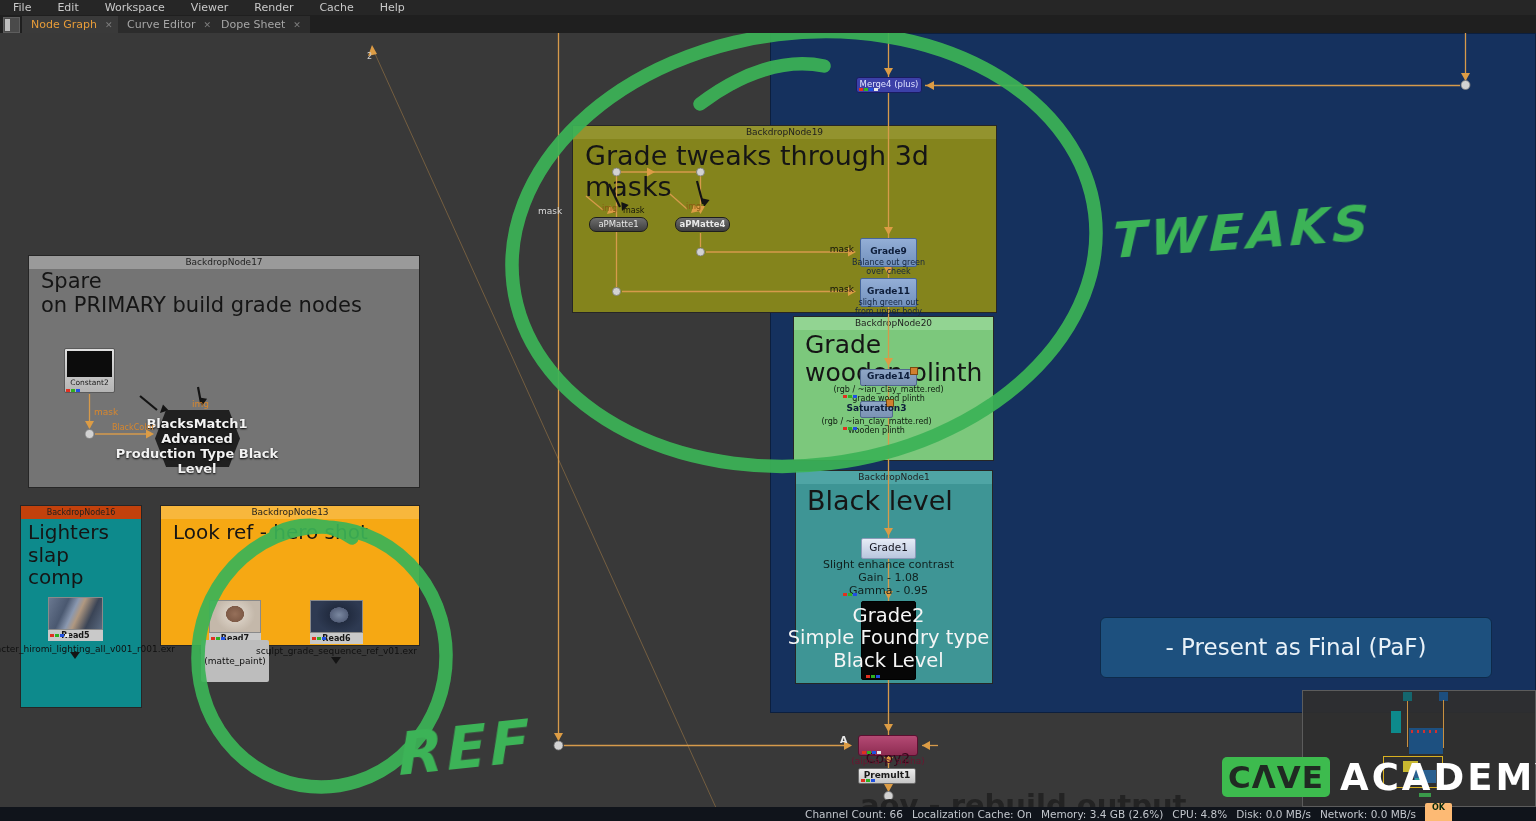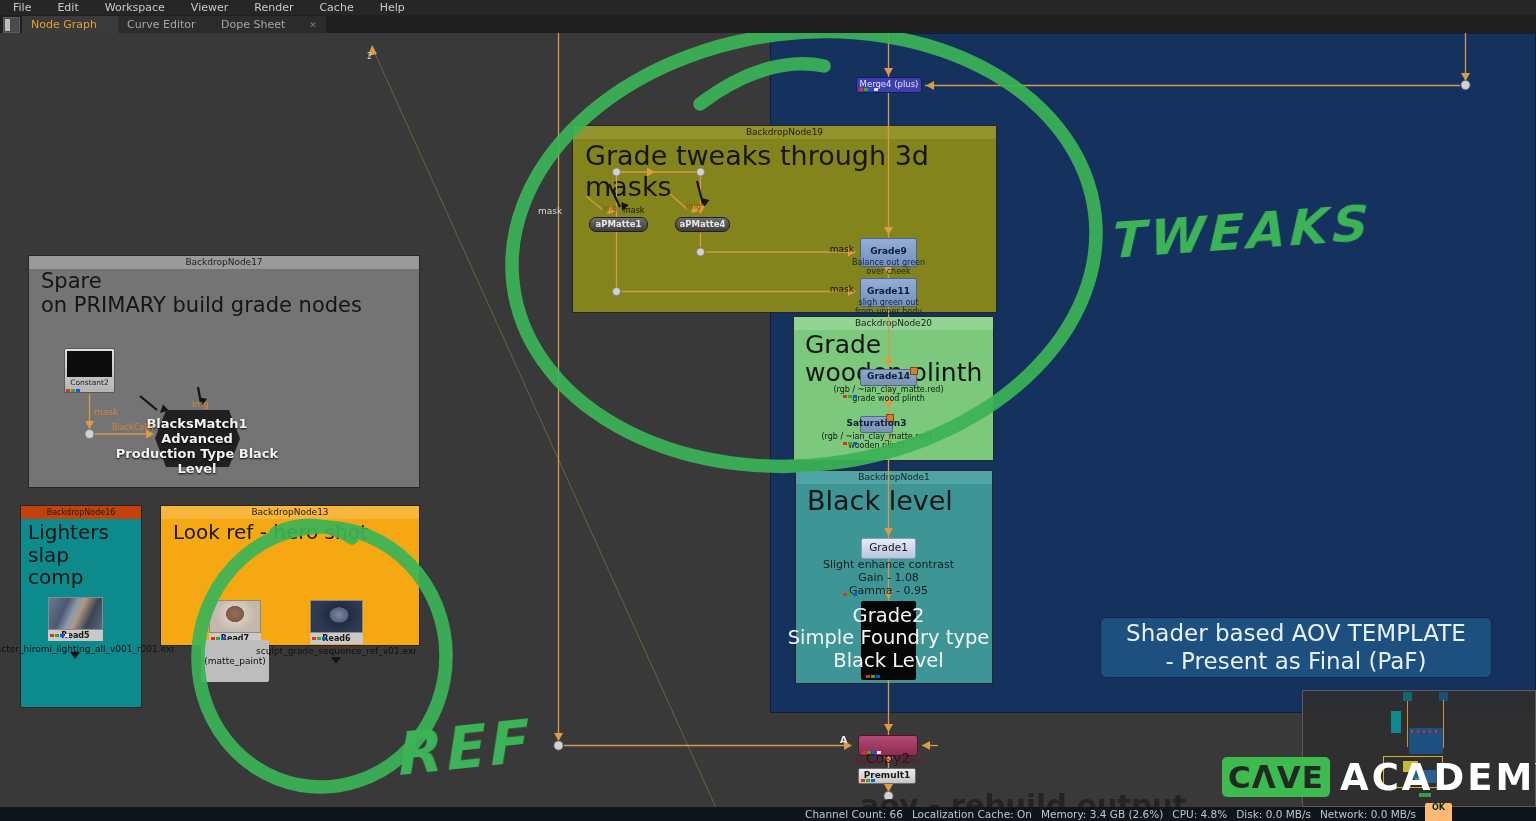--- a/index.html
+++ b/index.html
@@ -7,21 +7,21 @@
   .abs{position:absolute}
   .pre{white-space:pre-line}
   #stage{position:relative;width:1536px;height:821px;background:#393939;overflow:hidden}
   
   #menubar{left:0;top:0;width:1536px;height:15px;background:#262626;color:#c9c9c9;font-size:11px;
     display:flex;align-items:center;gap:0;z-index:40}
   #menubar span{padding:0 13px;cursor:default}
   #tabbar{left:0;top:15px;width:1536px;height:18px;background:#1f1f1f;z-index:40}
   .paneicon{left:3px;top:2px;width:15px;height:14px;background:#4a4a4a;border:1px solid #5d5d5d}
   .paneicon i{position:absolute;left:1px;top:1px;width:5px;height:12px;background:#bdbdbd;display:block}
-  .tab{position:absolute;top:1px;height:17px;display:flex;align-items:center;gap:24px;font-size:11px;
+  .tab{position:absolute;top:1px;height:17px;display:flex;align-items:center;gap:8px;font-size:11px;
     padding:0 9px;background:#2c2c2c;color:#a5a5a5}
   .tab.active{background:#3a3a3a;color:#e79c39}
   .tab .x{color:#7e7e7e;font-size:9px}
   
   .bd{position:absolute;border:1px solid #262626;box-sizing:border-box}
   .bd-name{position:absolute;left:0;top:0;width:100%;height:13px;font-size:9px;text-align:center;
     line-height:13px;color:#1e1e1e}
   .bd-title{position:absolute;color:#151515;line-height:1.13}
   
   .nd{position:absolute;box-sizing:border-box}
@@ -183,21 +183,21 @@
     <span class="chan" style="left:3px;bottom:2px">
       <i class="r"></i>
         <i class="g"></i>
         <i class="b"></i>
         <i class="w"></i>
       </span>
   </div>
 
   <div class="nd pill" style="left:589px;top:217px;width:59px;height:15px">
     <div class="box"></div>
-    <div class="nt" style="top:2px;width:70px;font-size:8.5px;font-weight:bold;color:#e8e8e8">aPMatte1</div>
+    <div class="nt" style="top:2px;width:70px;font-size:8.5px;font-weight:normal;color:#e8e8e8">aPMatte1</div>
   </div>
   <div class="nd pill" style="left:675px;top:217px;width:55px;height:15px">
     <div class="box"></div>
     <div class="nt" style="top:2px;width:70px;font-size:8.5px;font-weight:bold;color:#e8e8e8">aPMatte4</div>
   </div>
 
   <div class="nd blue" style="left:860px;top:238px;width:57px;height:29px">
     <div class="box"></div>
     <div class="nt" style="top:1px;width:120px">
       <b style="font-size:9px;color:#0d1d3a">Grade9</b>
@@ -219,21 +219,21 @@
     <span style="position:absolute;right:-1px;top:-2px;width:6px;height:6px;background:#d08030;border:1px solid #7a4a10"></span>
     <div class="nt" style="top:2px;width:80px;font-size:9px;font-weight:bold;color:#0d1d3a">Grade14</div>
     <div class="nt cap pre" style="top:16px;width:140px;font-size:8px;color:#101c10">(rgb / ~ian_clay_matte.red)
 grade wood plinth</div>
     <span class="chan" style="left:-17px;top:26px">
       <i class="r"></i>
         <i class="g"></i>
         <i class="b"></i>
       </span>
   </div>
-  <div class="nd blue2" style="left:860px;top:416px;width:33px;height:17px">
+  <div class="nd blue2" style="left:860px;top:401px;width:33px;height:17px">
     <div class="box"></div>
     <span style="position:absolute;right:-1px;top:-2px;width:6px;height:6px;background:#d08030;border:1px solid #7a4a10"></span>
     <div class="nt" style="top:2px;width:80px;font-size:9px;font-weight:bold;color:#0d1d3a">Saturation3</div>
     <div class="nt cap pre" style="top:16px;width:140px;font-size:8px;color:#101c10">(rgb / ~ian_clay_matte.red)
 wooden plinth</div>
     <span class="chan" style="left:-17px;top:26px">
       <i class="r"></i>
         <i class="g"></i>
         <i class="b"></i>
       </span>
@@ -342,21 +342,20 @@
   <div class="wlabel" style="left:686px;top:202px;font-size:8px;color:#8a5a14">img</div>
   <div class="wlabel" style="left:816px;top:244px;width:38px;text-align:right;color:#12120a">mask</div>
   <div class="wlabel" style="left:816px;top:284px;width:38px;text-align:right;color:#12120a">mask</div>
   <div class="wlabel" style="left:94px;top:407px;color:#d7872e">mask</div>
   <div class="wlabel" style="left:192px;top:399px;color:#d7872e">img</div>
   <div class="wlabel" style="left:112px;top:423px;font-size:8px;color:#d7872e">BlackColor</div>
   <div class="wlabel" style="left:840px;top:734px;font-size:9.5px;font-weight:bold;color:#e8e8e8">A</div>
   <div class="wlabel" style="left:367px;top:52px;font-size:8px;color:#cfcfcf">2</div>
 
   <div style="position:absolute;left:1100px;top:617px;width:390px;height:59px;background:#1d507e;border:1px solid #0e2a4a;border-radius:6px;display:flex;flex-direction:column;align-items:center;justify-content:center;color:#e8f1f8;font-size:23px;line-height:1.2">
-    <div>Shader based AOV TEMPLATE</div>
     <div>- Present as Final  (PaF)</div>
   </div>
 
   <div style="position:absolute;left:860px;top:788px;width:300px;text-align:center;font-size:29px;font-weight:600;color:#232323;white-space:nowrap">aov - rebuild output</div>
 
   <svg width="1536" height="821" viewBox="0 0 1536 821">
     <g stroke="#3cb357" stroke-width="13.5" fill="none" stroke-linecap="round" opacity="0.93">
       <ellipse cx="804" cy="249" rx="293" ry="216" transform="rotate(-7 804 249)"></ellipse>
       <path d="M700 104 C 742 72 786 58 824 66"></path>
       <ellipse cx="322" cy="657" rx="124" ry="130" transform="rotate(5 322 657)"></ellipse>

